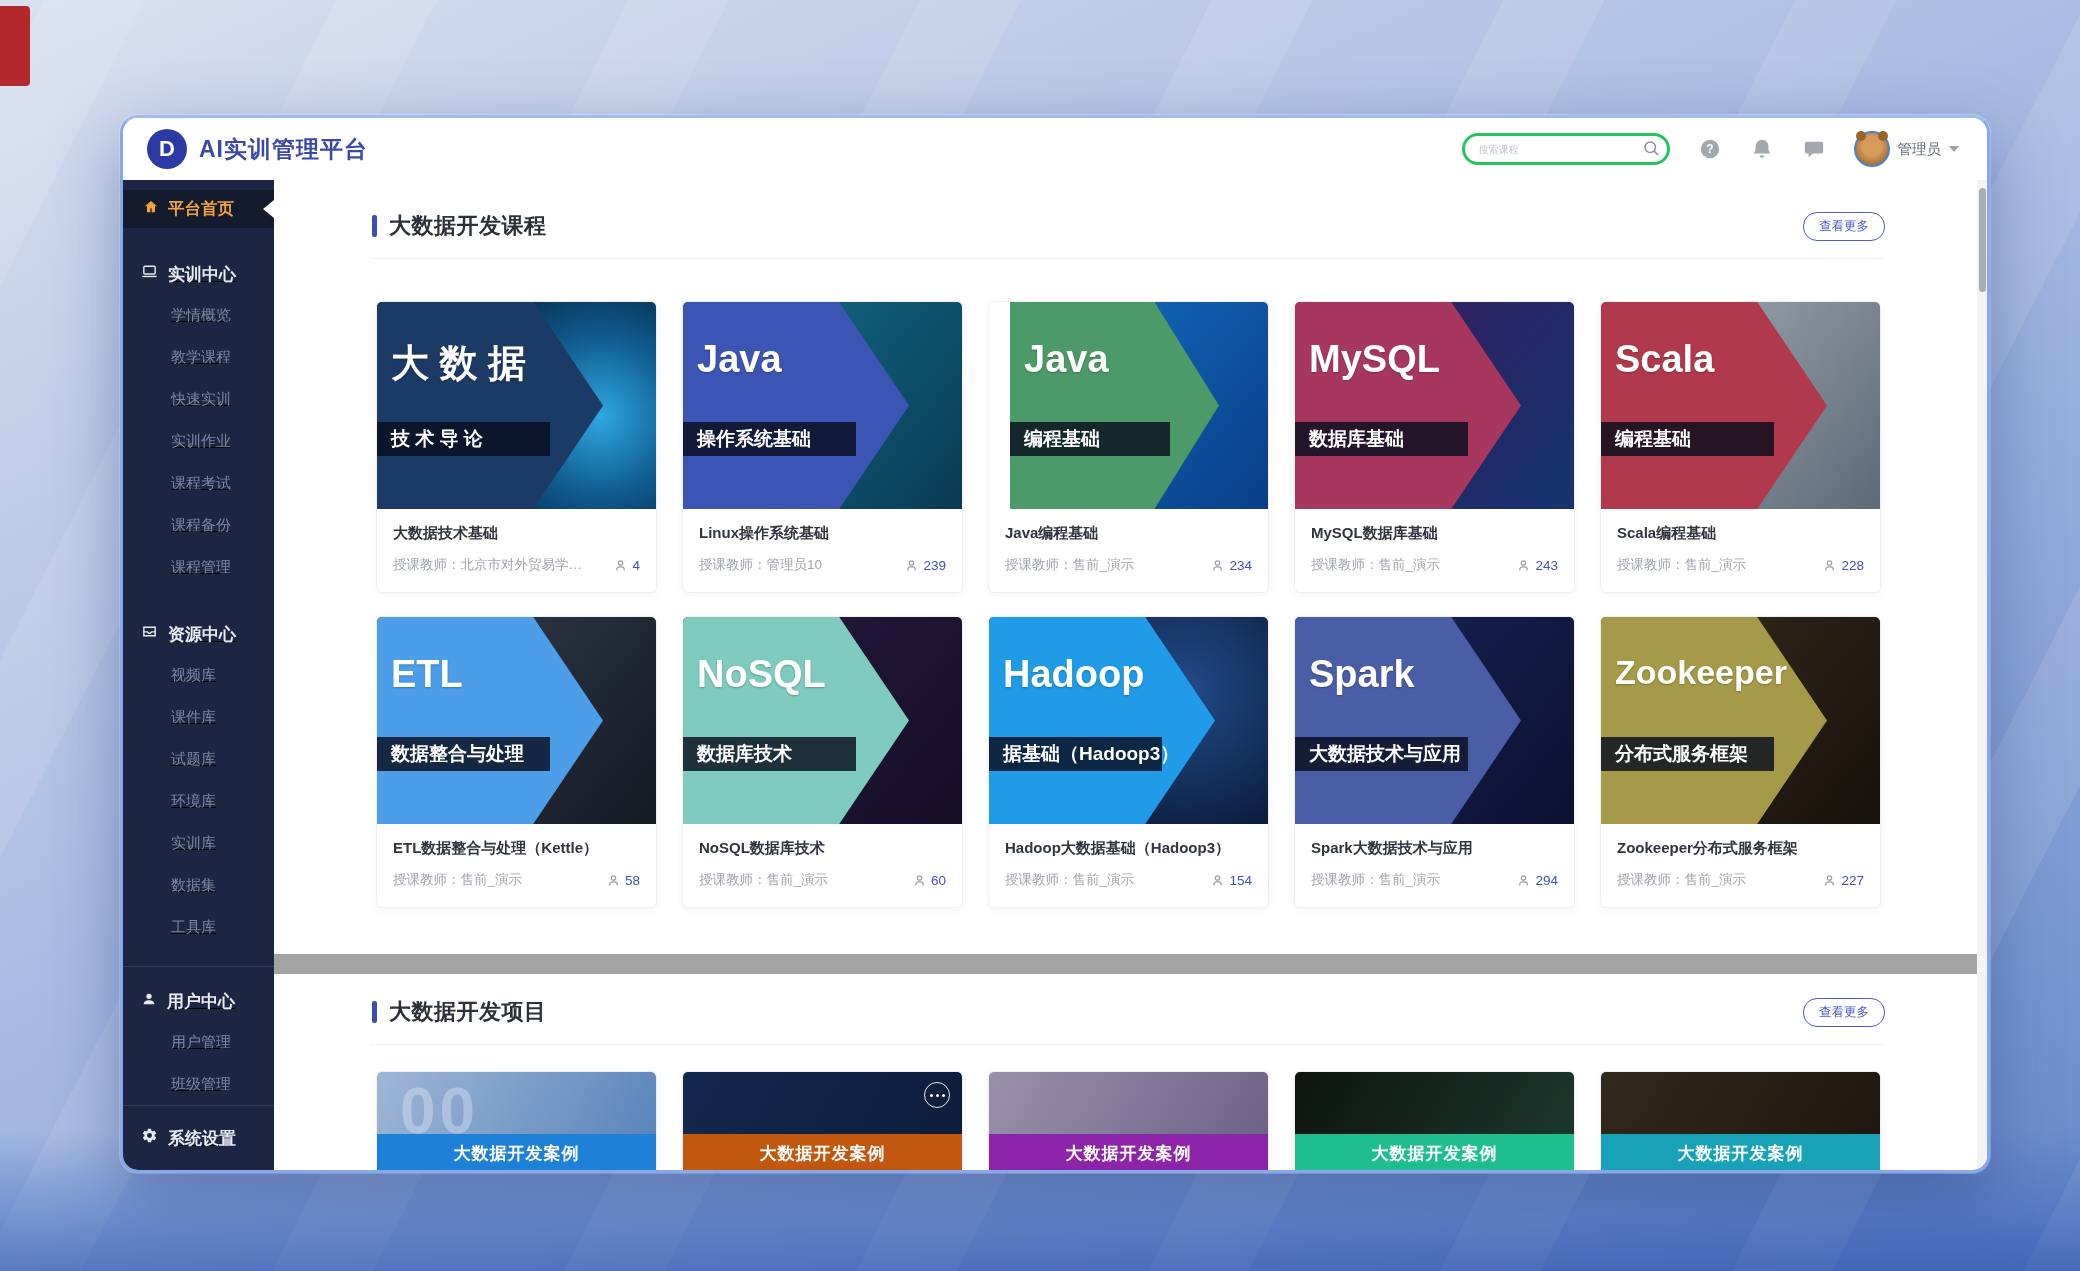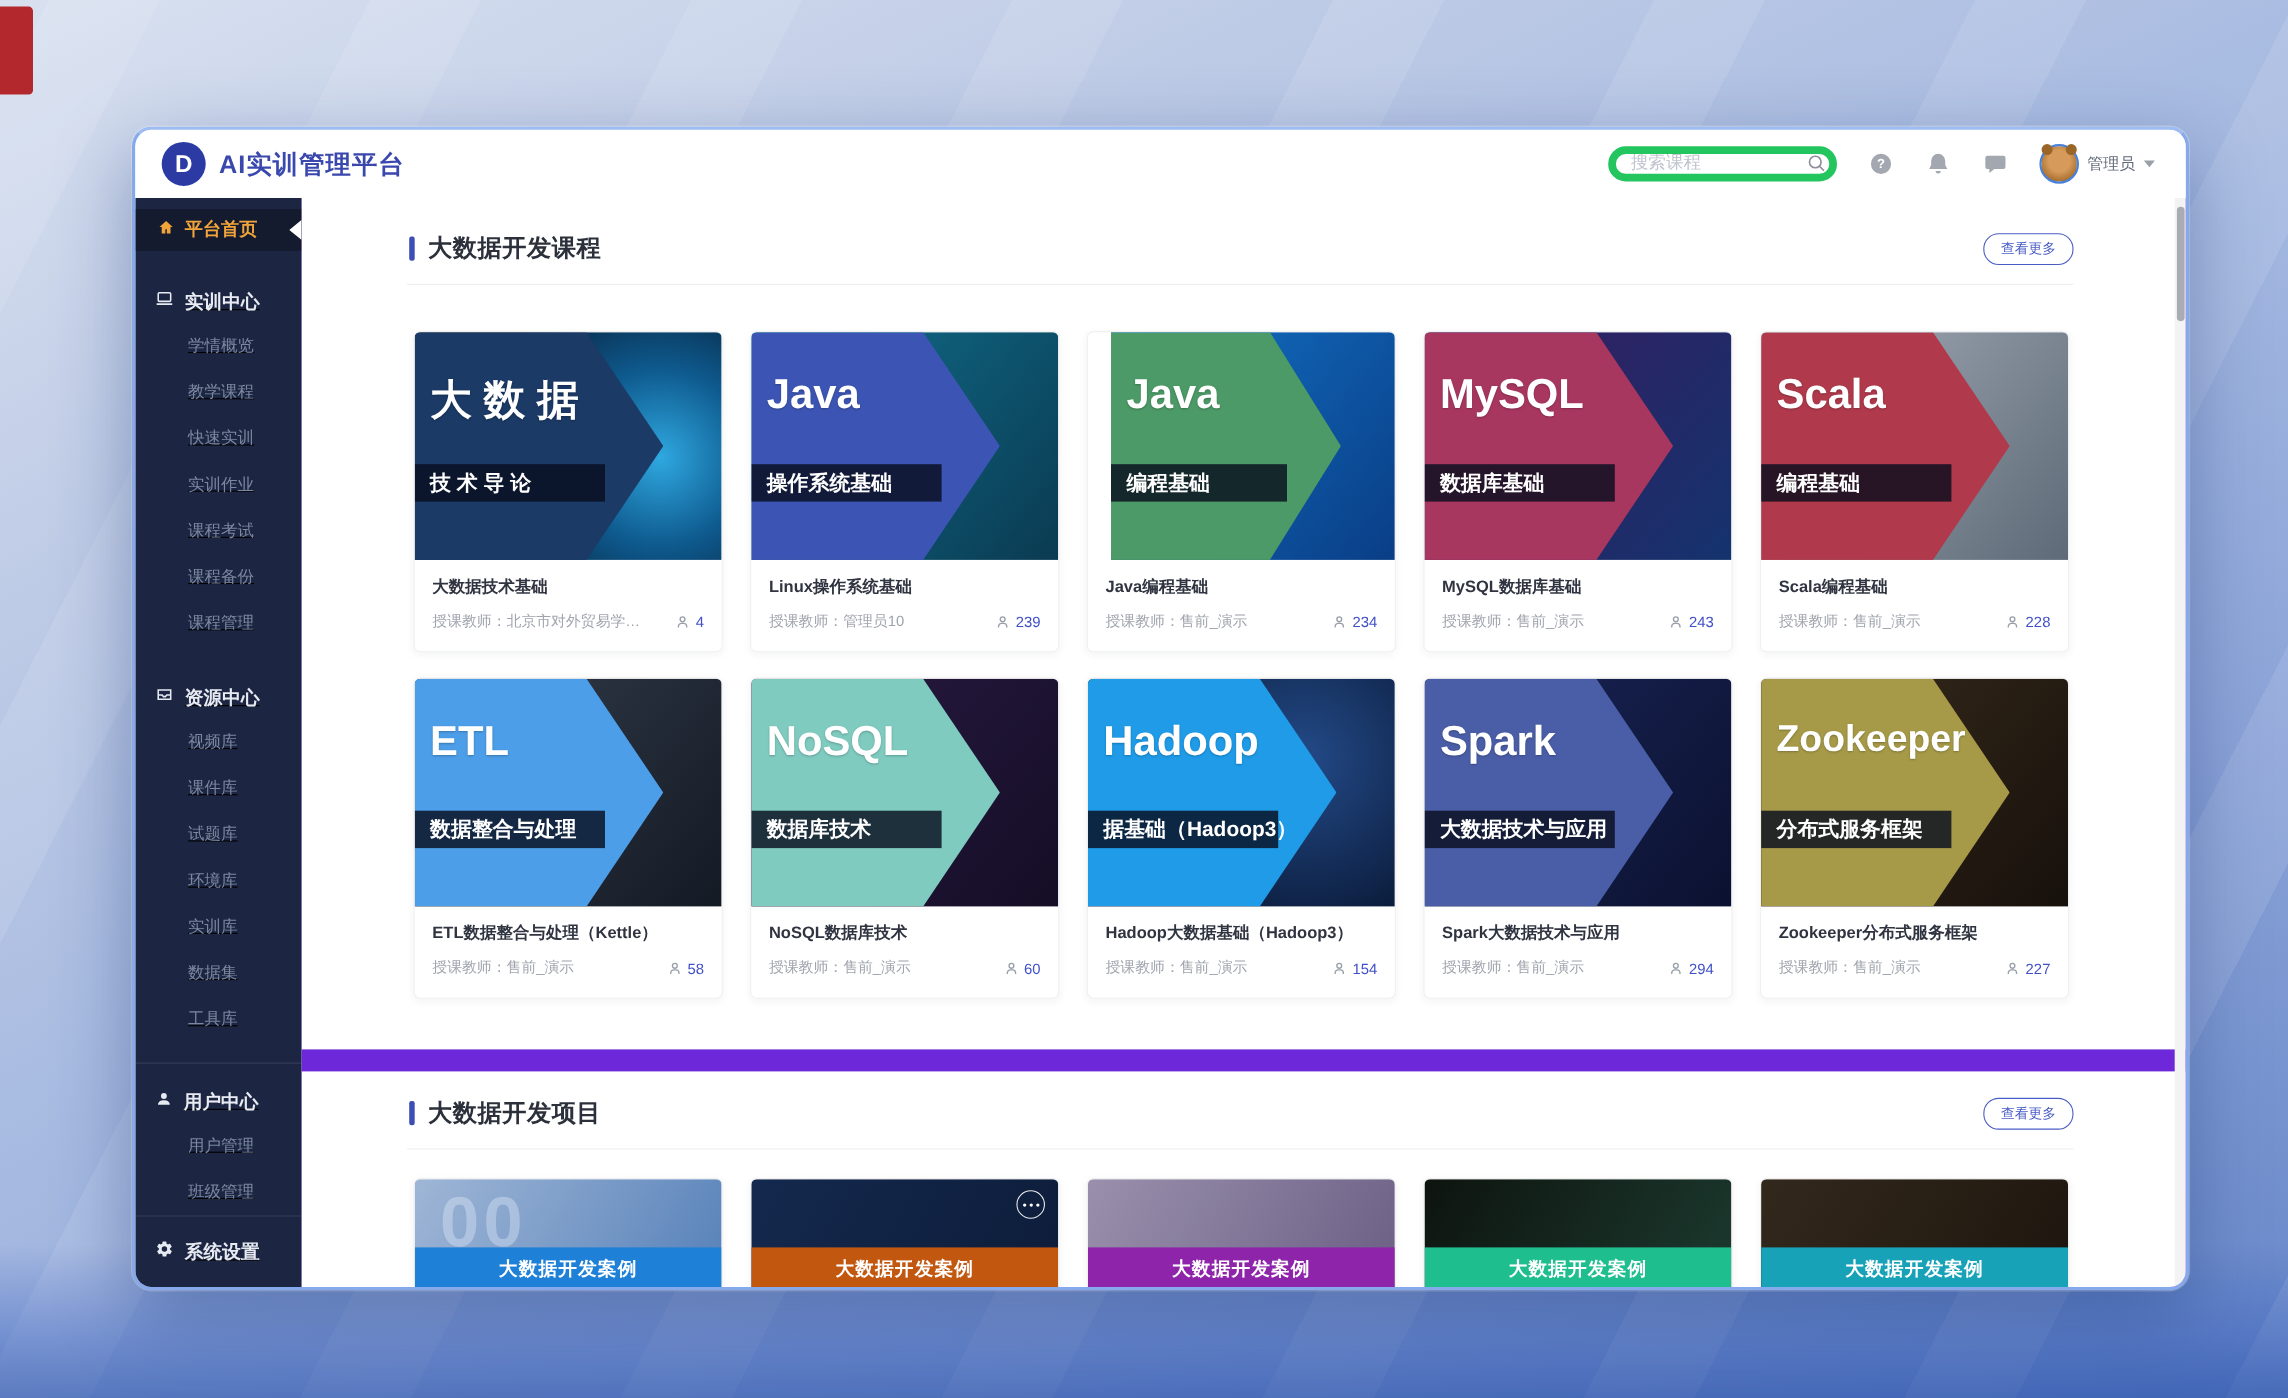--- a/index.html
+++ b/index.html
@@ -25,22 +25,22 @@
 
   
   .hdr { height:62px; background:#fff; display:flex; align-items:center;
     padding:0 28px 0 24px; position:relative; z-index:5; }
   .logo { width:40px; height:40px; border-radius:50%; background:#2C3BA4;
     color:#fff; display:flex; align-items:center; justify-content:center;
     font-weight:bold; font-size:22px; }
   .hdr-title { margin-left:12px; font-size:23px; font-weight:bold; color:#3A48AE; letter-spacing:1px; }
   .hdr-right { margin-left:auto; display:flex; align-items:center; gap:28px; }
   .search { position:relative; width:208px; height:32px; }
-  .search input { width:100%; height:100%; border:7px solid #22c55e; border-radius:16px;
-    padding:0 36px 0 14px; font-size:16px; color:#3b82f6; outline:none; background:#fff; }
+  .search input { width:100%; height:100%; border:3px solid #22c55e; border-radius:16px;
+    padding:0 36px 0 14px; font-size:10px; color:#3b82f6; outline:none; background:#fff; }
   .search input::placeholder { color:#BFC4CE; }
   .search .mag { position:absolute; right:10px; top:6px; }
   .hicon { width:24px; height:24px; display:flex; align-items:center; justify-content:center; cursor:pointer; }
   .userbox { display:flex; align-items:center; gap:8px; cursor:pointer; }
   .avatar { width:36px; height:36px; border-radius:50%; position:relative;
     background:radial-gradient(circle at 50% 42%, #D69A5A 0 40%, #A8702F 75%, #7E5220 100%);
     border:2px solid #4A81D8; }
   .avatar::before, .avatar::after { content:""; position:absolute; top:-2px; width:10px; height:10px;
     border-radius:50%; background:#9A6628; }
   .avatar::before { left:0; } .avatar::after { right:0; }
@@ -63,21 +63,21 @@
   .side-group.divided { border-top:1px solid rgba(255,255,255,0.10); margin-top:18px; padding-top:14px; }
   .side-group.pin-bottom { margin-top:auto; border-top:1px solid rgba(255,255,255,0.10);
     padding-top:12px; margin-bottom:12px; }
   .sg-label { display:flex; align-items:center; gap:10px; padding-left:18px; height:40px;
     color:#E8EBF2; font-size:17px; font-weight:bold; cursor:pointer; }
   .sg-items { list-style:none; }
   .sg-items li { height:42px; line-height:42px; padding-left:48px; font-size:15px;
     color:#7C88A0; cursor:pointer; white-space:nowrap; }
 
   
-  .content { flex:1; background:#6d28d9; position:relative; overflow:hidden; }
+  .content { flex:1; background:#a3a3a3; position:relative; overflow:hidden; }
   .panel { background:#fff; }
   .panel1 { padding:26px 0 46px 0; }
   .panel2 { margin-top:20px; padding:18px 0 0 0; min-height:260px; }
   .sec-head { width:1513px; margin-left:98px; display:flex; align-items:center;
     justify-content:space-between; height:40px; }
   .sec-title { display:flex; align-items:center; gap:12px; }
   .sec-bar { width:5px; height:22px; background:#3D4EB5; border-radius:2px; }
   .sec-title-text { font-size:22px; color:#2B303A; font-weight:bold; letter-spacing:0.5px; }
   .more-btn { border:1px solid #4A5CC5; color:#4A5CC5; font-size:12.5px; background:#fff;
     border-radius:14px; padding:5px 15px; cursor:pointer; white-space:nowrap; }

